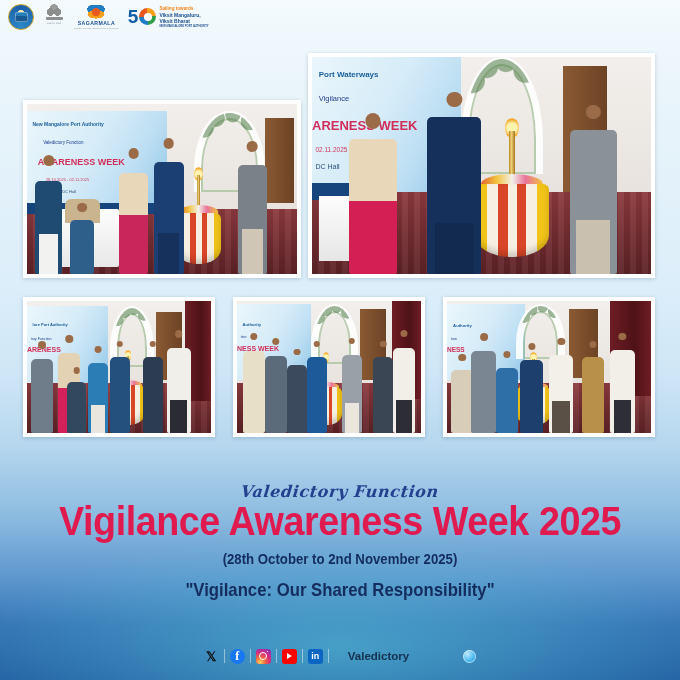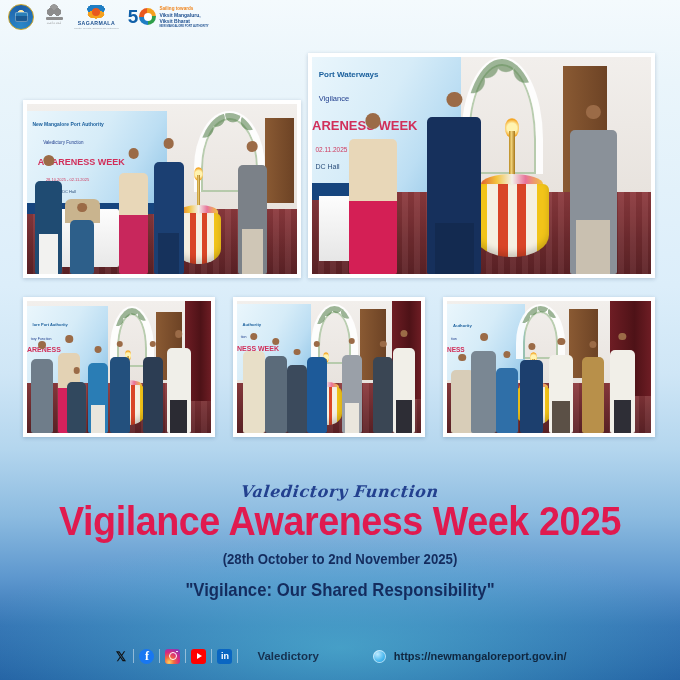--- a/index.html
+++ b/index.html
@@ -512,16 +512,15 @@
       <span class="sep"></span>
       <span class="soc soc-ig"></span>
       <span class="sep"></span>
       <span class="soc soc-yt"></span>
       <span class="sep"></span>
       <span class="soc soc-in">in</span>
       <span class="sep"></span>
     </div>
     <span id="handle">Valedictory</span>
     <span id="globe"></span>
-    <span id="site">https://newmangaloreport.gov.in/</span>
   </div>
 
 </div>
 
 </body></html>

